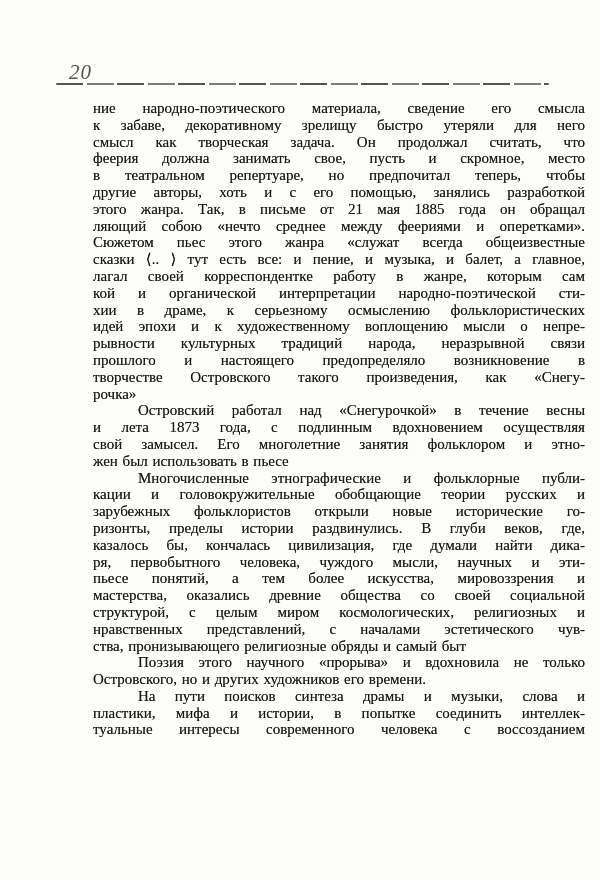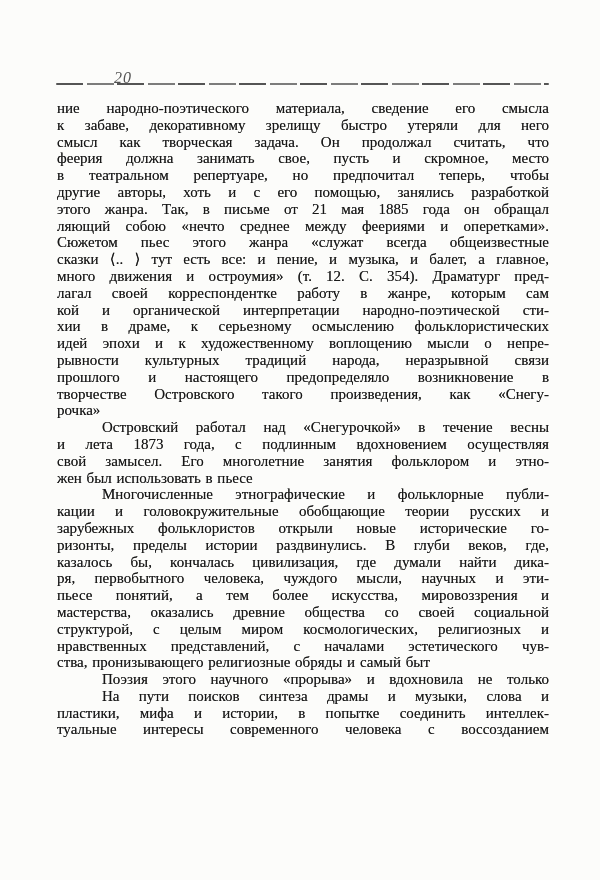--- a/index.html
+++ b/index.html
@@ -15,27 +15,26 @@
     font-family: "Liberation Serif", "DejaVu Serif", serif;
   }
   .page {
     position: absolute;
     inset: 0;
     background: #fcfcfa;
   }
   .page-number {
     position: absolute;
     left: 69px;
-    top: 69px;
+    top: 60px;
     font-style: italic;
-    font-size: 16px;
+    font-size: 21px;
     letter-spacing: 1px;
     color: #3c3c3c;
     opacity: 0.88;
-    margin-left: 45px;
   }
   .header-rule {
     position: absolute;
     left: 56px;
     top: 83px;
     width: 493px;
     height: 2px;
     background:
       repeating-linear-gradient(to right,
         rgba(55,55,55,0.85) 0px, rgba(55,55,55,0.85) 27px,
@@ -67,32 +66,31 @@
   .line.indent {
     text-indent: 45px;
   }
 </style>
 </head>
 <body>
 
 <div class="page" style="background: rgb(252, 252, 250);">
   <div class="page-number">20</div>
   <div class="header-rule"></div>
-  <div class="text-block" style="color: rgb(24, 24, 24);">
+  <div class="text-block" style="color: rgb(24, 24, 24); margin-left: 36px;">
       <div class="line">ние народно-поэтического материала, сведение его смысла</div>
       <div class="line">к забаве, декоративному зрелищу быстро утеряли для него</div>
       <div class="line">смысл как творческая задача. Он продолжал считать, что</div>
       <div class="line">феерия должна занимать свое, пусть и скромное, место</div>
       <div class="line">в театральном репертуаре, но предпочитал теперь, чтобы</div>
       <div class="line">другие авторы, хоть и с его помощью, занялись разработкой</div>
       <div class="line">этого жанра. Так, в письме от 21 мая 1885 года он обращал</div>
       <div class="line">ляющий собою «нечто среднее между феериями и оперетками».</div>
       <div class="line">Сюжетом пьес этого жанра «служат всегда общеизвестные</div>
       <div class="line">сказки ⟨.. ⟩ тут есть все: и пение, и музыка, и балет, а главное,</div>
-      <div class="line">много движения и остроумия» (т. 12. С. 354). Драматург пред-</div>
       <div class="line">лагал своей корреспондентке работу в жанре, которым сам</div>
       <div class="line">кой и органической интерпретации народно-поэтической сти-</div>
       <div class="line">хии в драме, к серьезному осмыслению фольклористических</div>
       <div class="line">идей эпохи и к художественному воплощению мысли о непре-</div>
       <div class="line">рывности культурных традиций народа, неразрывной связи</div>
       <div class="line">прошлого и настоящего предопределяло возникновение в</div>
       <div class="line">творчестве Островского такого произведения, как «Снегу-</div>
       <div class="line para-end">рочка»</div>
       <div class="line indent">Островский работал над «Снегурочкой» в течение весны</div>
       <div class="line">и лета 1873 года, с подлинным вдохновением осуществляя</div>
@@ -103,17 +101,18 @@
       <div class="line">зарубежных фольклористов открыли новые исторические го-</div>
       <div class="line">ризонты, пределы истории раздвинулись. В глуби веков, где,</div>
       <div class="line">казалось бы, кончалась цивилизация, где думали найти дика-</div>
       <div class="line">ря, первобытного человека, чуждого мысли, научных и эти-</div>
       <div class="line">пьесе понятий, а тем более искусства, мировоззрения и</div>
       <div class="line">мастерства, оказались древние общества со своей социальной</div>
       <div class="line">структурой, с целым миром космологических, религиозных и</div>
       <div class="line">нравственных представлений, с началами эстетического чув-</div>
       <div class="line para-end">ства, пронизывающего религиозные обряды и самый быт</div>
       <div class="line indent">Поэзия этого научного «прорыва» и вдохновила не только</div>
+      <div class="line para-end">Островского, но и других художников его времени.</div>
       <div class="line indent">На пути поисков синтеза драмы и музыки, слова и</div>
       <div class="line">пластики, мифа и истории, в попытке соединить интеллек-</div>
       <div class="line">туальные интересы современного человека с воссозданием</div>
     </div>
 </div>
 
 </body></html>

